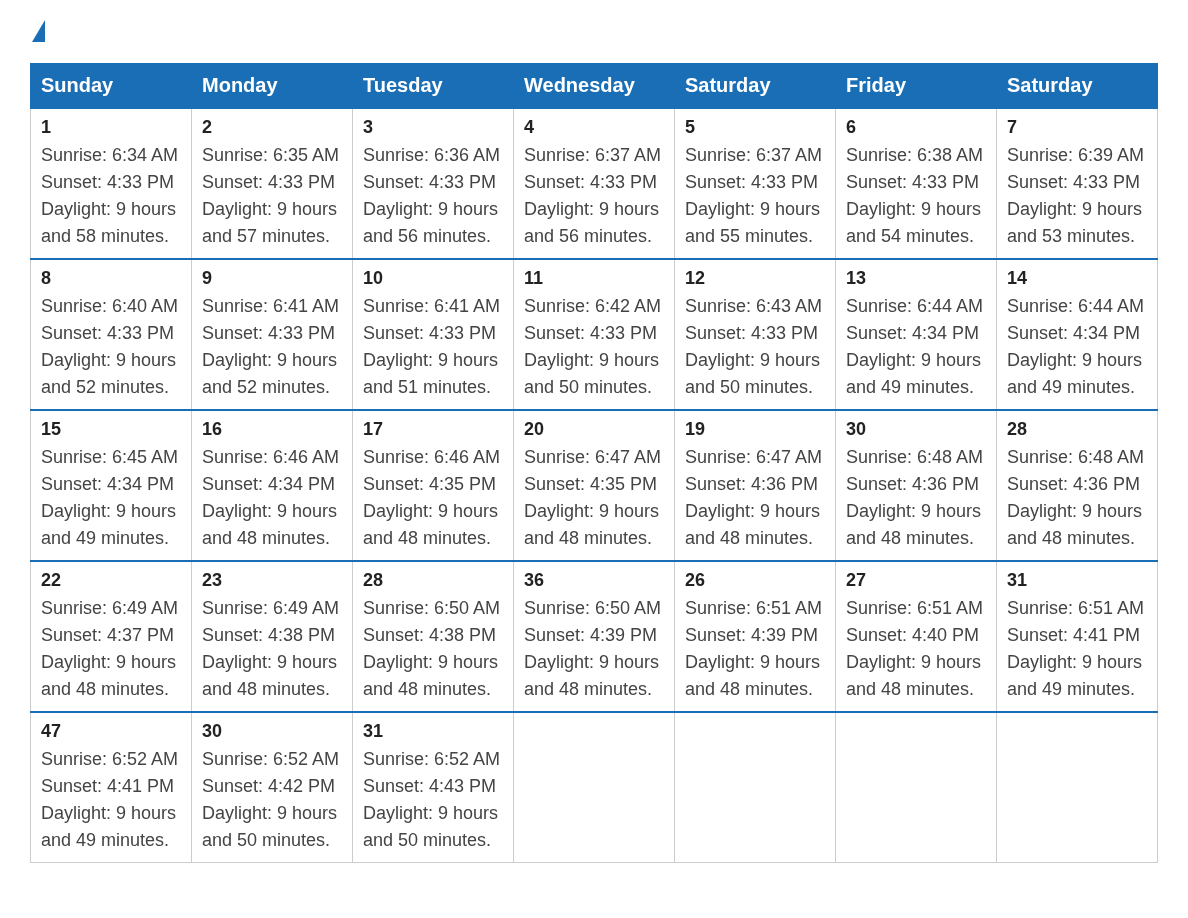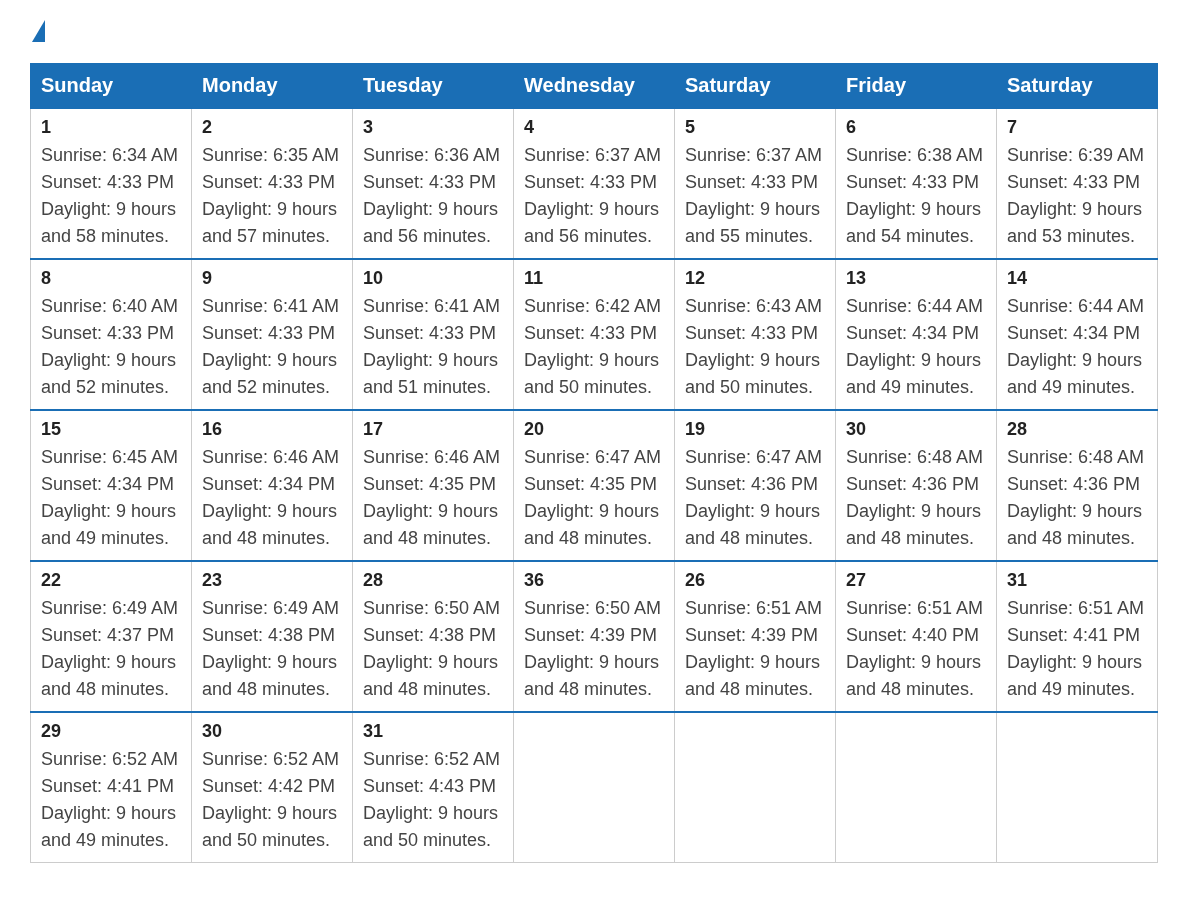--- a/index.html
+++ b/index.html
@@ -232,21 +232,21 @@
           <span class="day-number">27</span>
           <div class="day-info">Sunrise: 6:51 AM<br>Sunset: 4:40 PM<br>Daylight: 9 hours<br>and 48 minutes.</div>
         </td>
         <td>
           <span class="day-number">31</span>
           <div class="day-info">Sunrise: 6:51 AM<br>Sunset: 4:41 PM<br>Daylight: 9 hours<br>and 49 minutes.</div>
         </td>
       </tr>
       <tr>
         <td>
-          <span class="day-number">29</span>
+          <span class="day-number">47</span>
           <div class="day-info">Sunrise: 6:52 AM<br>Sunset: 4:41 PM<br>Daylight: 9 hours<br>and 49 minutes.</div>
         </td>
         <td>
           <span class="day-number">30</span>
           <div class="day-info">Sunrise: 6:52 AM<br>Sunset: 4:42 PM<br>Daylight: 9 hours<br>and 50 minutes.</div>
         </td>
         <td>
           <span class="day-number">31</span>
           <div class="day-info">Sunrise: 6:52 AM<br>Sunset: 4:43 PM<br>Daylight: 9 hours<br>and 50 minutes.</div>
         </td>

